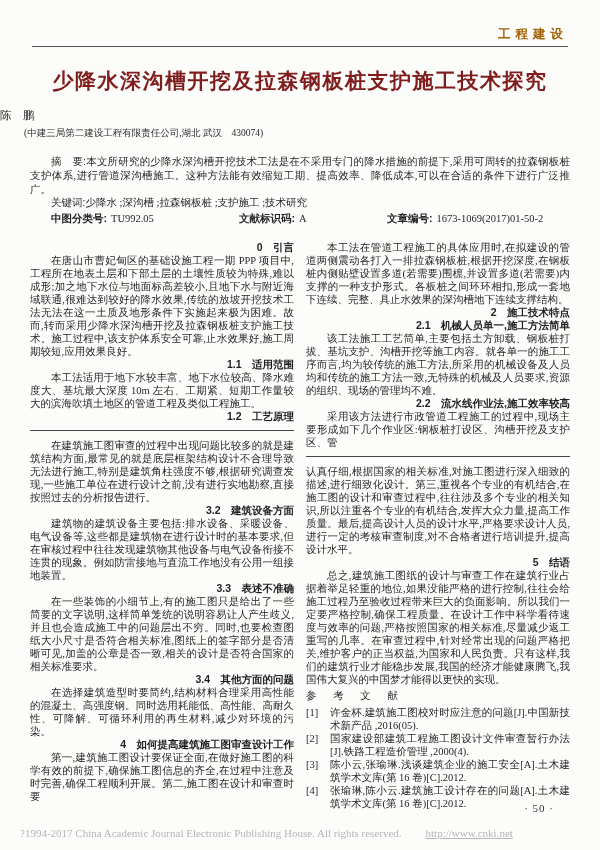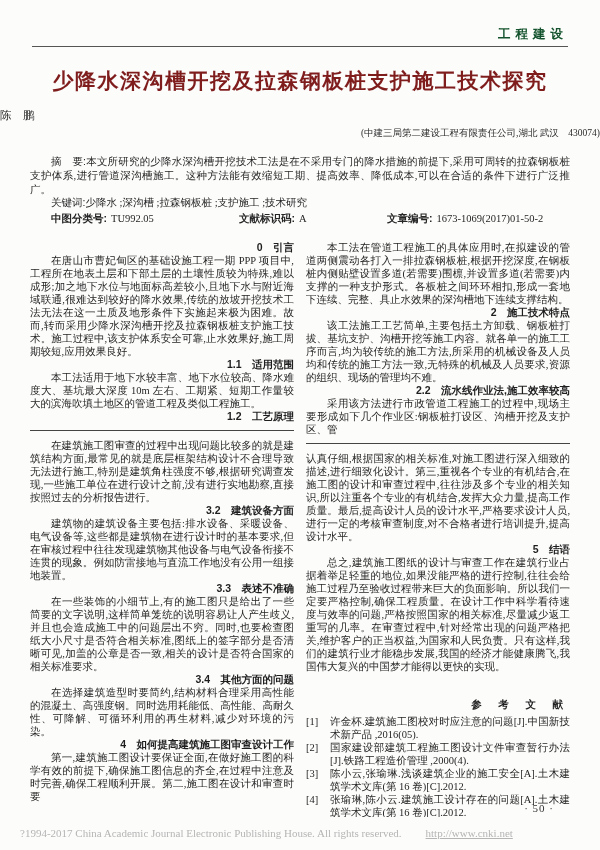--- a/index.html
+++ b/index.html
@@ -11,31 +11,31 @@
     background:#fcfcfb;
     font-family:"Liberation Serif","DejaVu Serif",serif;
     color:#262626;
     overflow:hidden;
   }
   
   .masthead { padding:26px 32px 0 32px; }
   .journal-name {
     text-align:right;
     font-family:"Liberation Sans","DejaVu Sans",sans-serif;
-    font-size:12.5px; font-weight:600; letter-spacing:5px; color:#14532d;
+    font-size:12.5px; font-weight:600; letter-spacing:5px; color:#a16207;
   }
   .header-rule { border-bottom:1.6px solid #555; margin-top:3px; }
   
   .article-title {
     margin:20px 30px 0 30px; text-align:center;
     font-family:"Liberation Sans","DejaVu Sans",sans-serif;
     font-size:21px; font-weight:bold; letter-spacing:1.5px; color:#7f1d1d;
   }
   .author { margin-top:13px; text-align:left; font-size:11.5px; color:#2b2b2b; }
-  .affiliation { margin-top:4px; text-align:right; font-size:9.5px; color:#2b2b2b;margin-left:24px; }
+  .affiliation { margin-top:4px; text-align:left; font-size:9.5px; color:#2b2b2b;margin-left:24px; }
   
   .abstract-block { margin:15px 30px 0 30px; font-size:10.5px; line-height:13.8px; text-align:justify; }
   .abstract-block .label {
     font-family:"Liberation Sans","DejaVu Sans",sans-serif;
     font-weight:normal;
   }
   .abstract-para, .keywords-para { text-indent:2em; }
   .meta-row { display:flex; margin-top:2px; }
   .meta-item { white-space:nowrap; }
   .meta-item .label { font-family:"Liberation Sans","DejaVu Sans",sans-serif; font-weight:bold; }
@@ -51,22 +51,22 @@
   }
   .col { flex:1; font-size:10.5px; line-height:13px; text-align:justify; }
   .col .h {
     font-family:"Liberation Sans","DejaVu Sans",sans-serif;
     font-weight:bold; color:#1e1e1e; text-align:right;
   }
   .col .p { text-indent:2em; }
   .col .p-cont { text-indent:0; }
   .article-divider { border-top:1px solid #454545; margin:7px 0 8px 0; }
   .ref-heading {
-    text-align:right; font-weight:bold; letter-spacing:7px;
-    margin:25px 0 4px 0; color:#1e1e1e;
+    text-align:left; font-weight:normal; letter-spacing:7px;
+    margin:3px 0 4px 0; color:#1e1e1e;
   }
   .ref-item { display:flex; }
   .ref-no { flex:none; width:24px; }
   .ref-text { flex:1; }
   
   .page-number { position:absolute; right:46px; bottom:36px; font-size:11px; color:#333; letter-spacing:1px; }
   .copyright-footer {
     position:absolute; left:20px; bottom:11px;
     font-size:11px; color:#b5b5b5; white-space:nowrap;
   }
@@ -112,20 +112,21 @@
       <p class="p">在一些装饰的小细节上,有的施工图只是给出了一些简要的文字说明,这样简单笼统的说明容易让人产生歧义,并且也会造成施工中的问题层出不穷。同时,也要检查图纸大小尺寸是否符合相关标准,图纸上的签字部分是否清晰可见,加盖的公章是否一致,相关的设计是否符合国家的相关标准要求。</p>
       <div class="h">3.4　其他方面的问题</div>
       <p class="p">在选择建筑造型时要简约,结构材料合理采用高性能的混凝土、高强度钢。同时选用耗能低、高性能、高耐久性、可降解、可循环利用的再生材料,减少对环境的污染。</p>
       <div class="h">4　如何提高建筑施工图审查设计工作</div>
       <p class="p">第一,建筑施工图设计要保证全面,在做好施工图的科学有效的前提下,确保施工图信息的齐全,在过程中注意及时完善,确保工程顺利开展。第二,施工图在设计和审查时要</p>
     </div>
 
     <div class="col">
       <p class="p">本工法在管道工程施工的具体应用时,在拟建设的管道两侧震动各打入一排拉森钢板桩,根据开挖深度,在钢板桩内侧贴壁设置多道(若需要)围檩,并设置多道(若需要)内支撑的一种支护形式。各板桩之间环环相扣,形成一套地下连续、完整、具止水效果的深沟槽地下连续支撑结构。</p>
       <div class="h">2　施工技术特点</div>
+      <div class="h">2.1　机械人员单一,施工方法简单</div>
       <p class="p">该工法施工工艺简单,主要包括土方卸载、钢板桩打拔、基坑支护、沟槽开挖等施工内容。就各单一的施工工序而言,均为较传统的施工方法,所采用的机械设备及人员均和传统的施工方法一致,无特殊的机械及人员要求,资源的组织、现场的管理均不难。</p>
       <div class="h">2.2　流水线作业法,施工效率较高</div>
       <p class="p">采用该方法进行市政管道工程施工的过程中,现场主要形成如下几个作业区:钢板桩打设区、沟槽开挖及支护区、管</p>
       <div class="article-divider"></div>
       <p class="p p-cont">认真仔细,根据国家的相关标准,对施工图进行深入细致的描述,进行细致化设计。第三,重视各个专业的有机结合,在施工图的设计和审查过程中,往往涉及多个专业的相关知识,所以注重各个专业的有机结合,发挥大众力量,提高工作质量。最后,提高设计人员的设计水平,严格要求设计人员,进行一定的考核审查制度,对不合格者进行培训提升,提高设计水平。</p>
       <div class="h">5　结语</div>
       <p class="p">总之,建筑施工图纸的设计与审查工作在建筑行业占据着举足轻重的地位,如果没能严格的进行控制,往往会给施工过程乃至验收过程带来巨大的负面影响。所以我们一定要严格控制,确保工程质量。在设计工作中科学看待速度与效率的问题,严格按照国家的相关标准,尽量减少返工重写的几率。在审查过程中,针对经常出现的问题严格把关,维护客户的正当权益,为国家和人民负责。只有这样,我们的建筑行业才能稳步发展,我国的经济才能健康腾飞,我国伟大复兴的中国梦才能得以更快的实现。</p>
       <div class="ref-heading">参  考  文  献</div>
       <div class="ref-item">
         <span class="ref-no">[1]</span>

